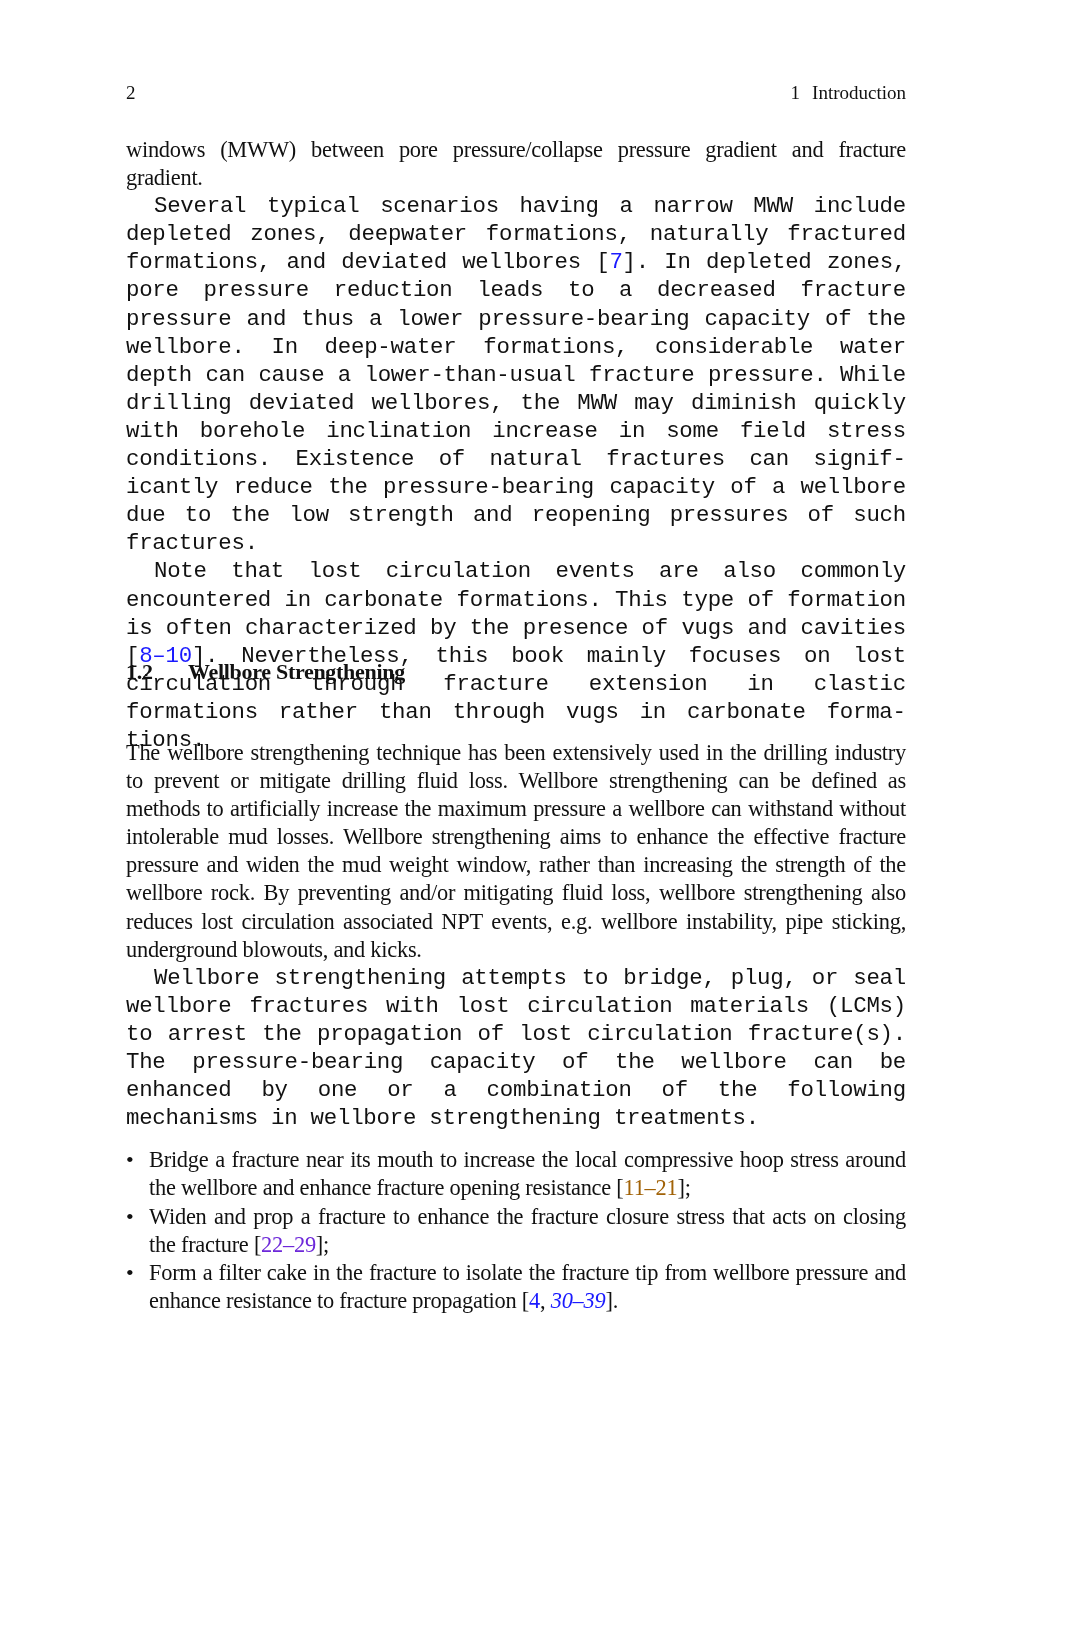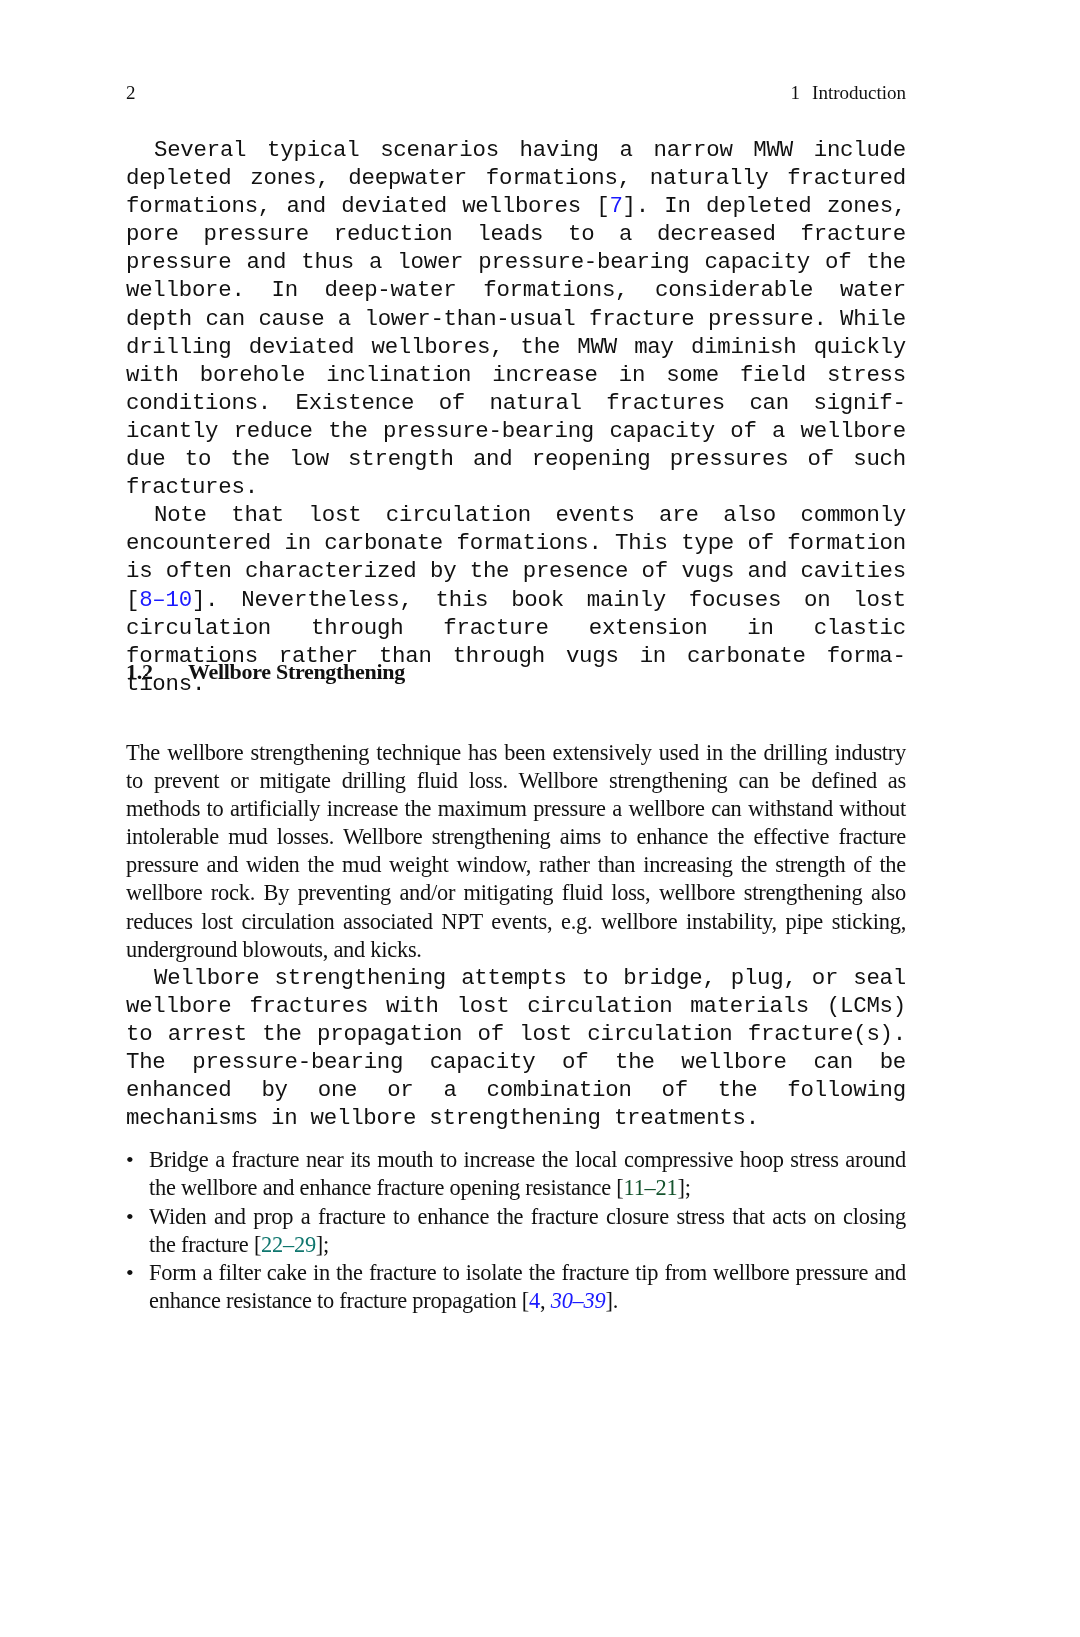--- a/index.html
+++ b/index.html
@@ -45,31 +45,32 @@
 <body>
 
 <div class="page">
 
   <div class="running-head">
     <span class="pageno">2</span>
     <span class="chapter"><span class="num">1</span><span>Introduction</span></span>
   </div>
 
   <div class="block1 body-text">
+    <p class="para">windows (MWW) between pore pressure/collapse pressure gradient and fracture gradient.</p>
     <p class="para indent">Several typical scenarios having a narrow MWW include depleted zones, deep­water formations, naturally fractured formations, and deviated wellbores [<a class="ref" href="#" style="color: rgb(26, 26, 255);">7</a>]. In depleted zones, pore pressure reduction leads to a decreased fracture pressure and thus a lower pressure-bearing capacity of the wellbore. In deep-water formations, consid­erable water depth can cause a lower-than-usual fracture pressure. While drilling deviated wellbores, the MWW may diminish quickly with borehole inclination increase in some field stress conditions. Existence of natural fractures can signif­icantly reduce the pressure-bearing capacity of a wellbore due to the low strength and reopening pressures of such fractures.</p>
     <p class="para indent">Note that lost circulation events are also commonly encountered in carbonate for­mations. This type of formation is often characterized by the presence of vugs and cavities [<a class="ref" href="#" style="color: rgb(26, 26, 255);">8–10</a>]. Nevertheless, this book mainly focuses on lost circulation through fracture extension in clastic formations rather than through vugs in carbonate forma­tions.</p>
   </div>
 
   <h2 class="heading" style="margin:0;">
     <span class="h-num">1.2</span><span>Wellbore Strengthening</span>
   </h2>
 
   <div class="block2 body-text">
     <p class="para">The wellbore strengthening technique has been extensively used in the drilling indus­try to prevent or mitigate drilling fluid loss. Wellbore strengthening can be defined as methods to artificially increase the maximum pressure a wellbore can withstand without intolerable mud losses. Wellbore strengthening aims to enhance the effec­tive fracture pressure and widen the mud weight window, rather than increasing the strength of the wellbore rock. By preventing and/or mitigating fluid loss, well­bore strengthening also reduces lost circulation associated NPT events, e.g. wellbore instability, pipe sticking, underground blowouts, and kicks.</p>
     <p class="para indent">Wellbore strengthening attempts to bridge, plug, or seal wellbore fractures with lost circulation materials (LCMs) to arrest the propagation of lost circulation frac­ture(s). The pressure-bearing capacity of the wellbore can be enhanced by one or a combination of the following mechanisms in wellbore strengthening treatments.</p>
     <ul class="bullets">
-      <li><span class="bullet">•</span><span>Bridge a fracture near its mouth to increase the local compressive hoop stress around the wellbore and enhance fracture opening resistance [<a class="ref" href="#" style="color: #14532d;">11–21</a>];</span></li>
-      <li><span class="bullet">•</span><span>Widen and prop a fracture to enhance the fracture closure stress that acts on closing the fracture [<a class="ref" href="#" style="color: #0f766e;">22–29</a>];</span></li>
+      <li><span class="bullet">•</span><span>Bridge a fracture near its mouth to increase the local compressive hoop stress around the wellbore and enhance fracture opening resistance [<a class="ref" href="#" style="color: #a16207;">11–21</a>];</span></li>
+      <li><span class="bullet">•</span><span>Widen and prop a fracture to enhance the fracture closure stress that acts on closing the fracture [<a class="ref" href="#" style="color: #6d28d9;">22–29</a>];</span></li>
       <li><span class="bullet">•</span><span>Form a filter cake in the fracture to isolate the fracture tip from wellbore pressure and enhance resistance to fracture propagation [<a class="ref" href="#" style="color: rgb(26, 26, 255);">4</a>, <a class="ref" href="#" style="color: rgb(26, 26, 255); font-style: italic;">30–39</a>].</span></li>
     </ul>
   </div>
 
 </div>
 
 </body></html>

